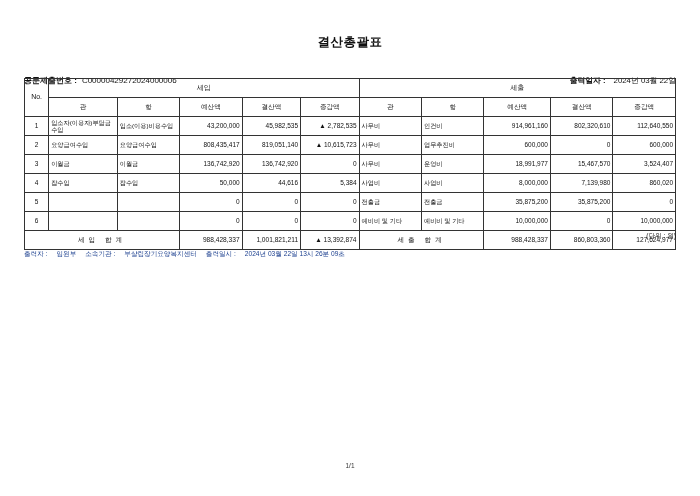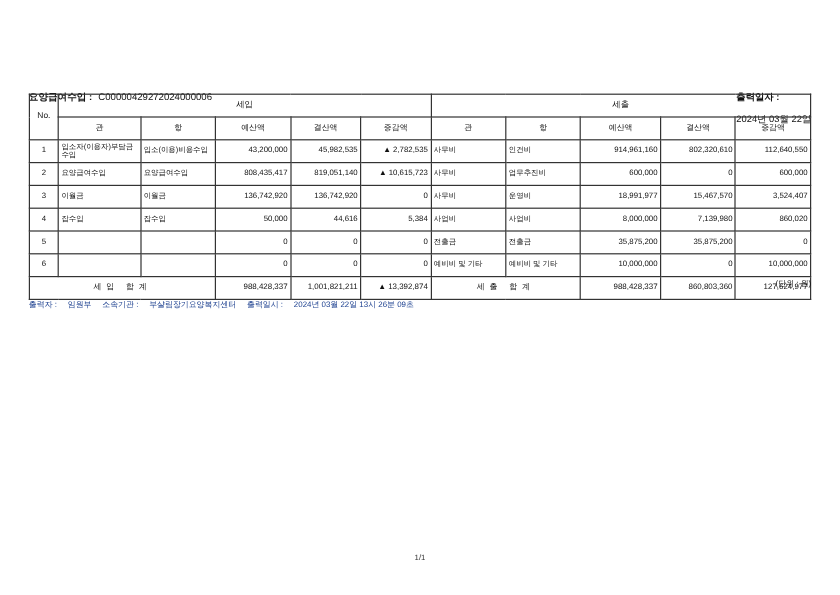--- a/index.html
+++ b/index.html
@@ -53,21 +53,20 @@
   }
   .meta-left .val {
     font-size: 8px;
     margin-top: 14px;
   }
   .meta-right {
     display: flex;
     align-items: baseline;
     gap: 8px;
     font-size: 7.8px;
-    flex-direction: column;
   }
   .meta-right .lbl {
     font-weight: bold;
   }
 
   table.main {
     position: absolute;
     top: 78px;
     left: 24px;
     width: 652px;
@@ -147,24 +146,25 @@
     text-align: center;
     font-size: 6.5px;
     color: #333;
   }
 </style>
 </head>
 <body>
 
 <div class="page">
 
+  <div class="doc-title">결산총괄표</div>
 
   <div class="meta-row">
     <div class="meta-left">
-      <span class="lbl">요양급여수입 :</span>
+      <span class="lbl">공문제출번호 :</span>
       <span class="val">C00000429272024000006</span>
     </div>
     <div class="meta-right">
       <span class="lbl">출력일자 :</span>
       <span class="val">2024년 03월 22일</span>
     </div>
   </div>
 
   <table class="main">
     <colgroup>

